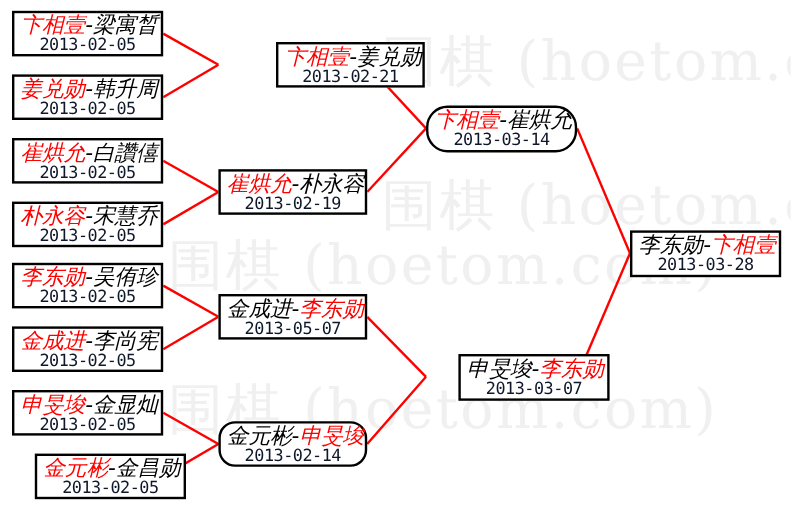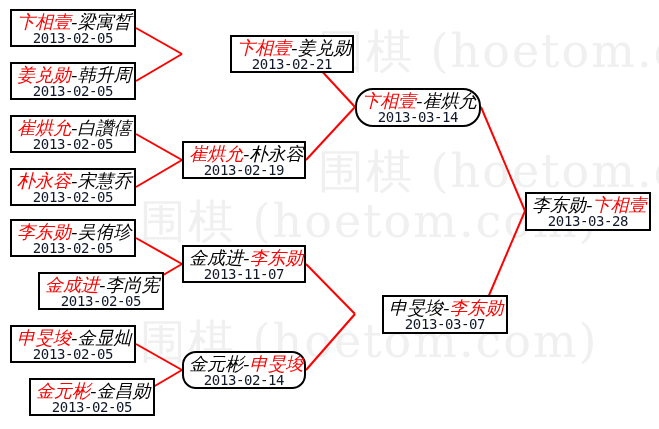--- a/index.html
+++ b/index.html
@@ -115,21 +115,21 @@
         <div class="date">2013-02-05</div>
       </div>
       <div class="match" style="left: 10px; top: 168px; width: 126px; height: 38px;">
         <div class="players"><span class="w">朴永容</span><span class="sep">-</span><span>宋慧乔</span></div>
         <div class="date">2013-02-05</div>
       </div>
       <div class="match" style="left: 10px; top: 219px; width: 126px; height: 38px;">
         <div class="players"><span class="w">李东勋</span><span class="sep">-</span><span>吴侑珍</span></div>
         <div class="date">2013-02-05</div>
       </div>
-      <div class="match" style="left: 10px; top: 272px; width: 126px; height: 38px; margin-left: 28px;">
+      <div class="match" style="left: 10px; top: 272px; width: 126px; height: 38px;">
         <div class="players"><span class="w">金成进</span><span class="sep">-</span><span>李尚宪</span></div>
         <div class="date">2013-02-05</div>
       </div>
       <div class="match" style="left: 10px; top: 325px; width: 126px; height: 38px;">
         <div class="players"><span class="w">申旻埈</span><span class="sep">-</span><span>金显灿</span></div>
         <div class="date">2013-02-05</div>
       </div>
       <div class="match" style="left: 10px; top: 378px; width: 126px; height: 38px; margin-left: 19px;">
         <div class="players"><span class="w">金元彬</span><span class="sep">-</span><span>金昌勋</span></div>
         <div class="date">2013-02-05</div>
@@ -137,21 +137,21 @@
       <div class="match" style="left: 182px; top: 35px; width: 124px; height: 38px; margin-left: 48px;">
         <div class="players"><span class="w">卞相壹</span><span class="sep">-</span><span>姜兑勋</span></div>
         <div class="date">2013-02-21</div>
       </div>
       <div class="match" style="left: 182px; top: 141px; width: 124px; height: 38px;">
         <div class="players"><span class="w">崔烘允</span><span class="sep">-</span><span>朴永容</span></div>
         <div class="date">2013-02-19</div>
       </div>
       <div class="match" style="left: 182px; top: 245px; width: 124px; height: 38px;">
         <div class="players"><span>金成进</span><span class="sep">-</span><span class="w">李东勋</span></div>
-        <div class="date">2013-11-07</div>
+        <div class="date">2013-05-07</div>
       </div>
       <div class="match" style="left: 182px; top: 351px; width: 124px; height: 38px; border-radius: 14px;">
         <div class="players"><span>金元彬</span><span class="sep">-</span><span class="w">申旻埈</span></div>
         <div class="date">2013-02-14</div>
       </div>
       <div class="match" style="left: 355px; top: 88px; width: 126px; height: 39px; border-radius: 18px;">
         <div class="players"><span class="w">卞相壹</span><span class="sep">-</span><span>崔烘允</span></div>
         <div class="date">2013-03-14</div>
       </div>
       <div class="match" style="left: 355px; top: 295px; width: 126px; height: 39px; margin-left: 27px;">

